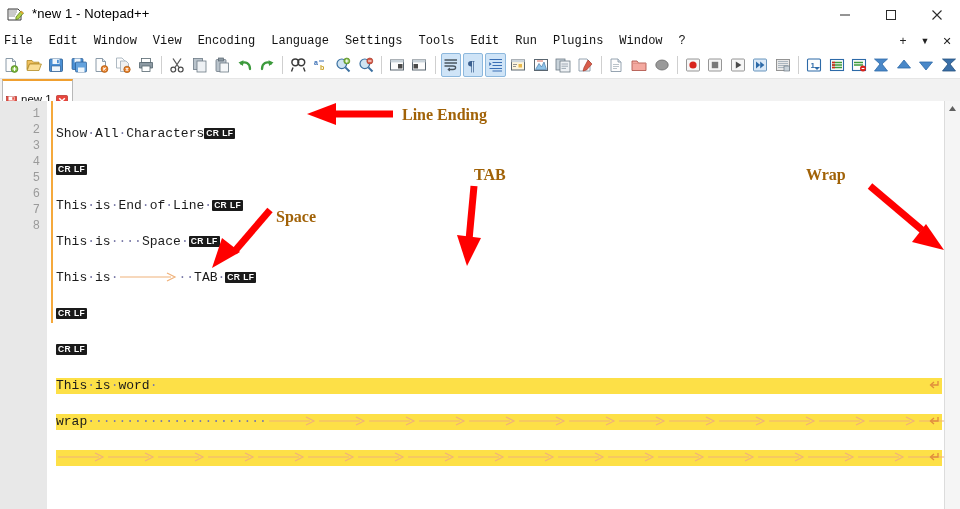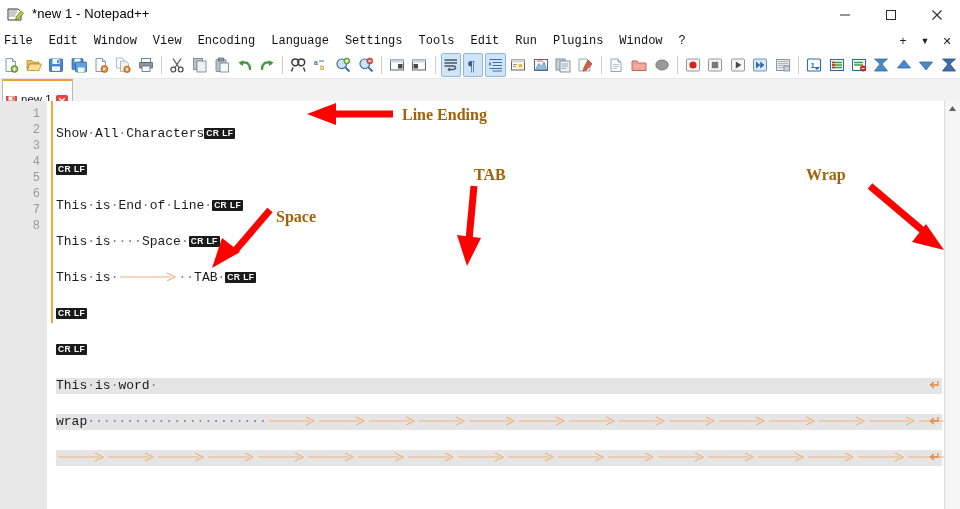--- a/index.html
+++ b/index.html
@@ -91,21 +91,21 @@
     font-family:"Liberation Mono","DejaVu Sans Mono",monospace;
     font-size:12px;color:#9a9a9a;line-height:16px;height:16px;
   }
   .code{
     position:absolute;left:56px;top:5px;right:18px;
     font-family:"Liberation Mono","DejaVu Sans Mono",monospace;
     font-size:13px;line-height:16px;color:#1b1b1b;
     white-space:pre;
   }
   .cl{height:16px;line-height:16px;position:relative;margin-top:20px;}
-  .cl.sel{background:#e5e5e5;}
+  .cl.sel{background:#fde047;}
   .dot{color:#7a7aa8;}
   .eol{
     display:inline-block;background:#1a1a1a;color:#ffffff;
     font-family:"Liberation Sans", sans-serif;
     font-size:8.5px;font-weight:bold;line-height:11px;
     padding:0px 1px;border-radius:1px;vertical-align:1px;letter-spacing:.3px;
   }
   .eol .b{display:inline-block;padding:0 1px;}
   .eol .b+ .b{margin-left:1px;}
   .tabarrow{display:inline-block;position:relative;vertical-align:middle;}

